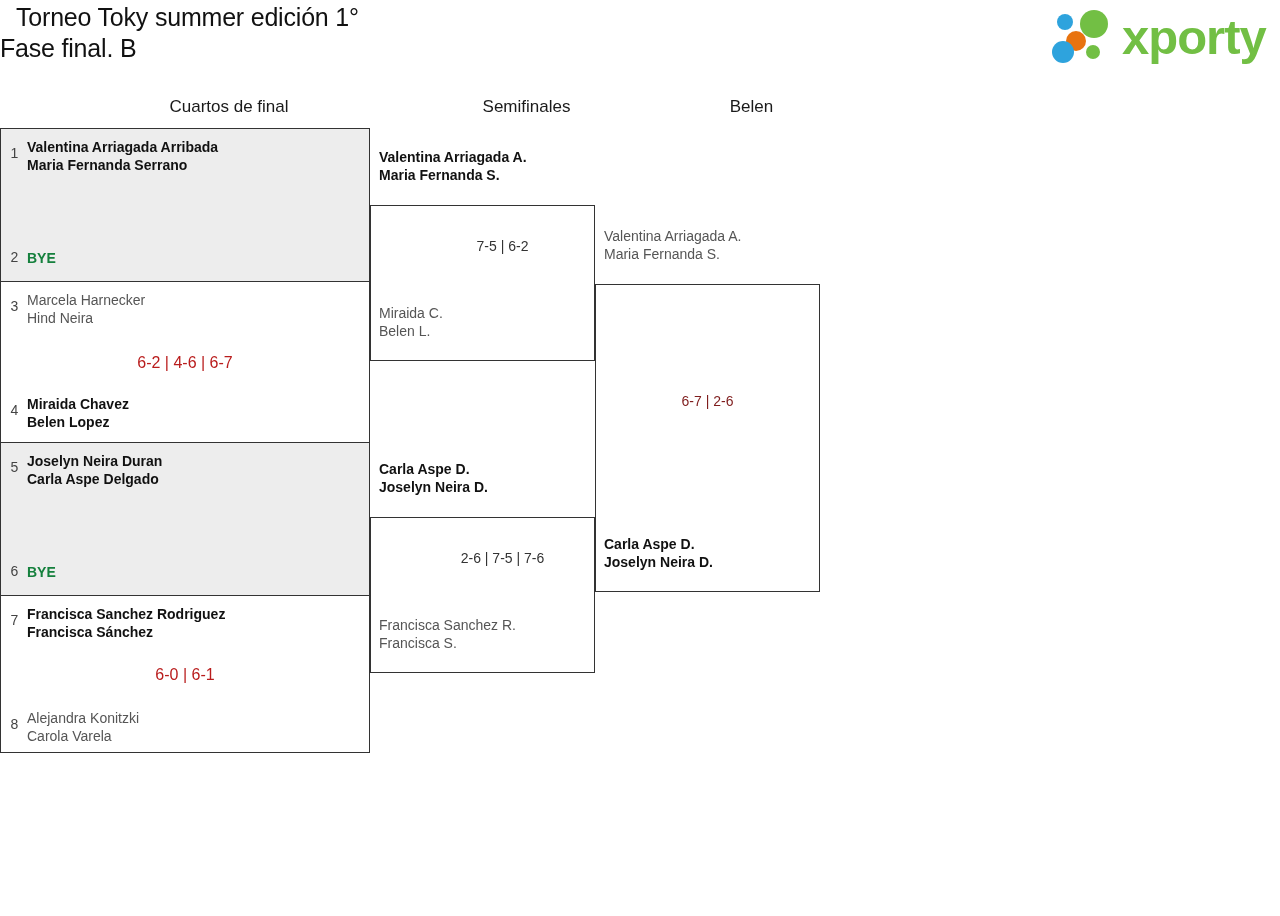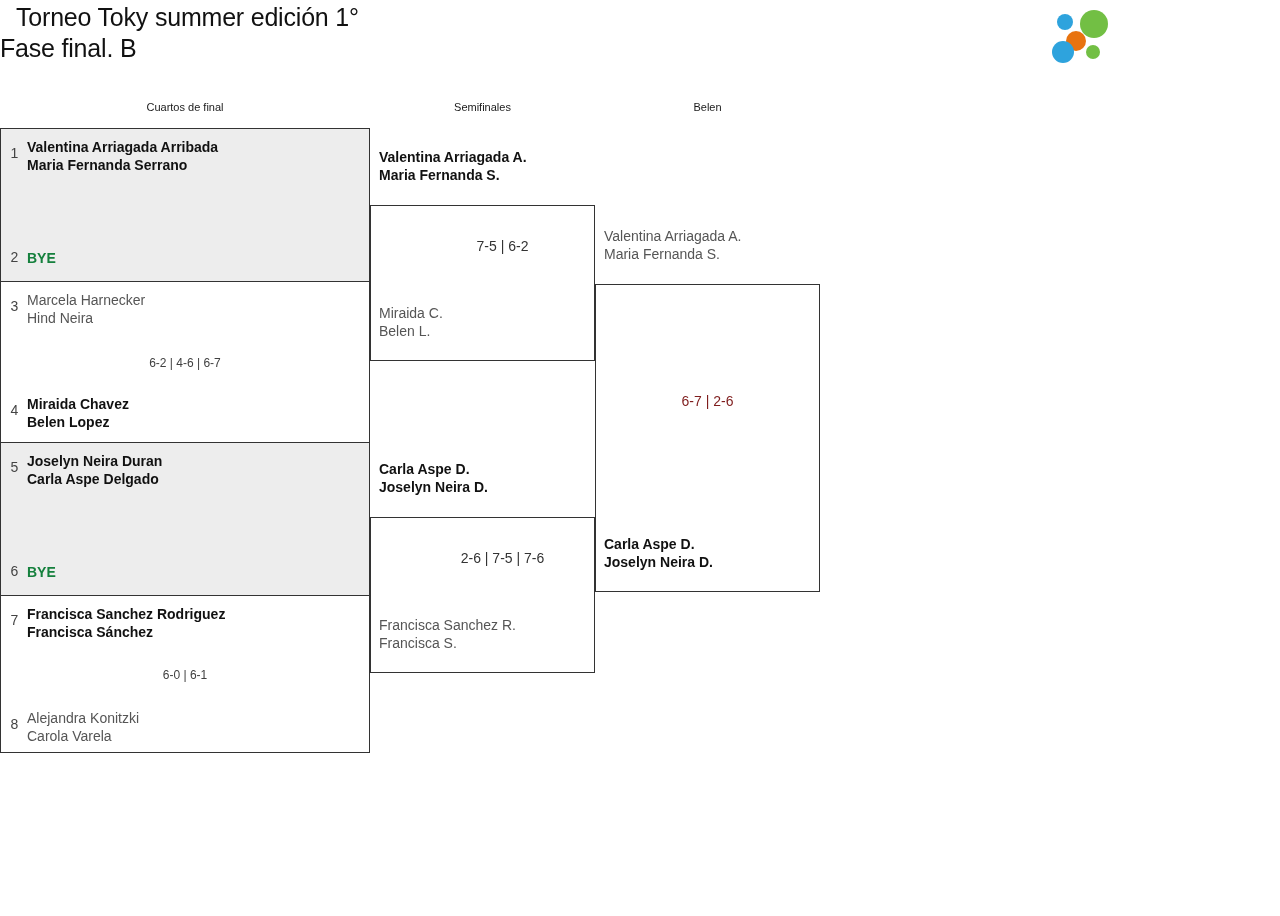--- a/index.html
+++ b/index.html
@@ -68,25 +68,26 @@
   .logo-dot { position: absolute; border-radius: 50%; }
   #logo-dot-green-lg { left: 32px; top: 2px;  width: 28px; height: 28px; background: #72bf44; }
   #logo-dot-blue-sm  { left: 9px;  top: 6px;  width: 16px; height: 16px; background: #2ea3dd; }
   #logo-dot-orange   { left: 18px; top: 23px; width: 20px; height: 20px; background: #e8730f; }
   #logo-dot-blue-lg  { left: 4px;  top: 33px; width: 22px; height: 22px; background: #2ea3dd; }
   #logo-dot-green-sm { left: 38px; top: 37px; width: 14px; height: 14px; background: #72bf44; }
 
   
   .round-header {
     position: absolute;
-    font-size: 11px;
+    font-size: 17px;
     line-height: 20px;
     font-weight: 400;
     color: #1a1a1a;
     text-align: center;
+    padding-left: 44px;
   }
   #round-header-0 { left: 0px;   top: 97px; width: 370px; }
   #round-header-1 { left: 370px; top: 97px; width: 225px; }
   #round-header-2 { left: 595px; top: 97px; width: 225px; }
 
   
   #bracket { position: absolute; left: 0; top: 0; width: 1280px; height: 916px; }
 
   
   .r1-match {
@@ -130,23 +131,23 @@
   .r1-bot-seed  { top: 120px; }
   .r1-bot-team  { top: 113px; }
   .r1-bye-seed  { top: 120px; }
   .r1-bye-team  { top: 120px; }
 
   .r1-score {
     position: absolute;
     left: 0;
     right: 0;
     text-align: center;
-    font-size: 12px;
+    font-size: 16px;
     line-height: 16px;
-    color: #404040;
+    color: #b91c1c;
   }
   #r1-m2 .r1-score { top: 73px; }
   #r1-m4 .r1-score { top: 71px; }
 
   
   .r2-box {
     position: absolute;
     left: 370px;
     width: 225px;
     border: 1px solid #333333;
@@ -206,20 +207,21 @@
 <div id="header">
   <div id="tournament-title">Torneo Toky summer edición 1°</div>
   <div id="title-line2">Fase final. B</div>
 
   <div id="brand-logo">
     <span class="logo-dot" id="logo-dot-green-lg"></span>
     <span class="logo-dot" id="logo-dot-blue-sm"></span>
     <span class="logo-dot" id="logo-dot-orange"></span>
     <span class="logo-dot" id="logo-dot-blue-lg"></span>
     <span class="logo-dot" id="logo-dot-green-sm"></span>
+    <span id="logo-wordmark">xporty</span>
   </div>
 </div>
 
 <div id="bracket">
 
   <div class="round-header" id="round-header-0">Cuartos de final</div>
   <div class="round-header" id="round-header-1">Semifinales</div>
   <div class="round-header" id="round-header-2">Belen</div>
 
   <div class="r1-match shaded" id="r1-m1">

